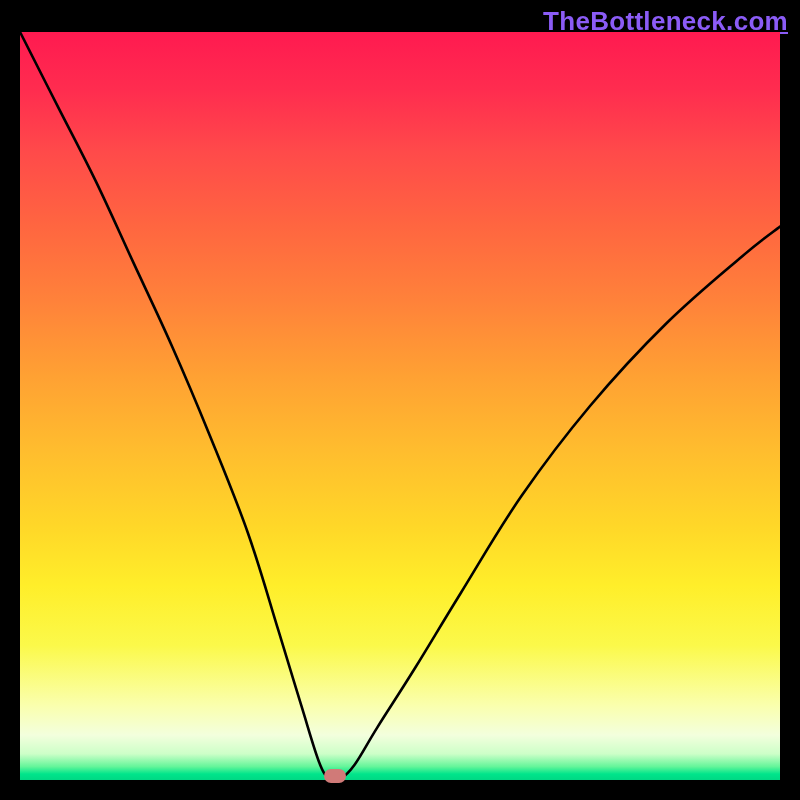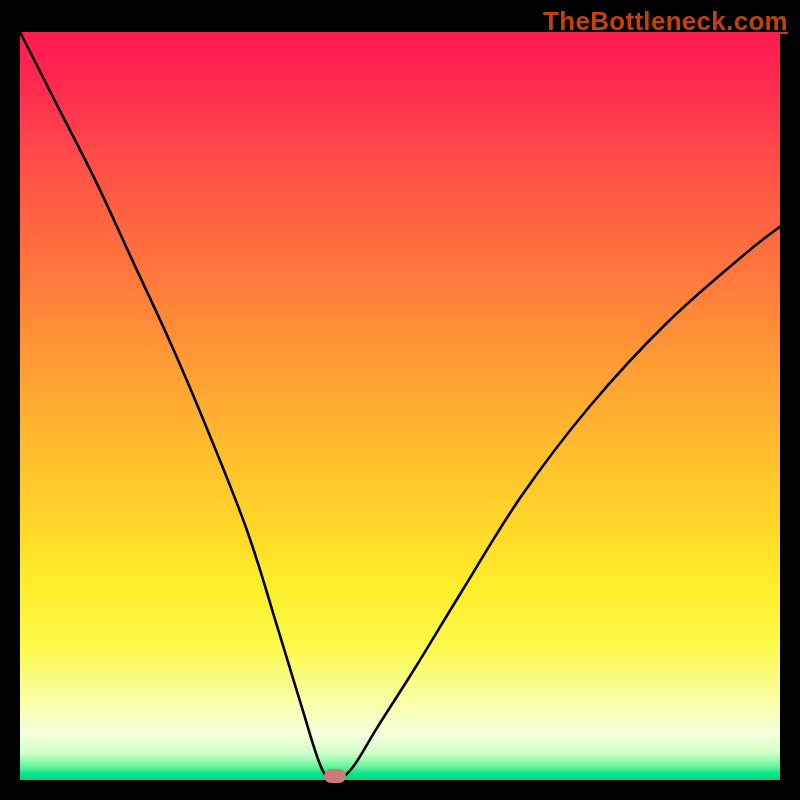--- a/index.html
+++ b/index.html
@@ -14,21 +14,21 @@
   .frame {
     position: relative;
     width: 800px;
     height: 800px;
     background: #000;
   }
   .watermark {
     position: absolute;
     top: 6px;
     right: 12px;
-    color: #c2410c;
+    color: #8b5cf6;
     font-size: 26px;
     font-weight: 600;
     letter-spacing: 0.3px;
     user-select: none;
     text-decoration: underline;
   }
   .plot-area {
     position: absolute;
     left: 20px;
     top: 32px;

